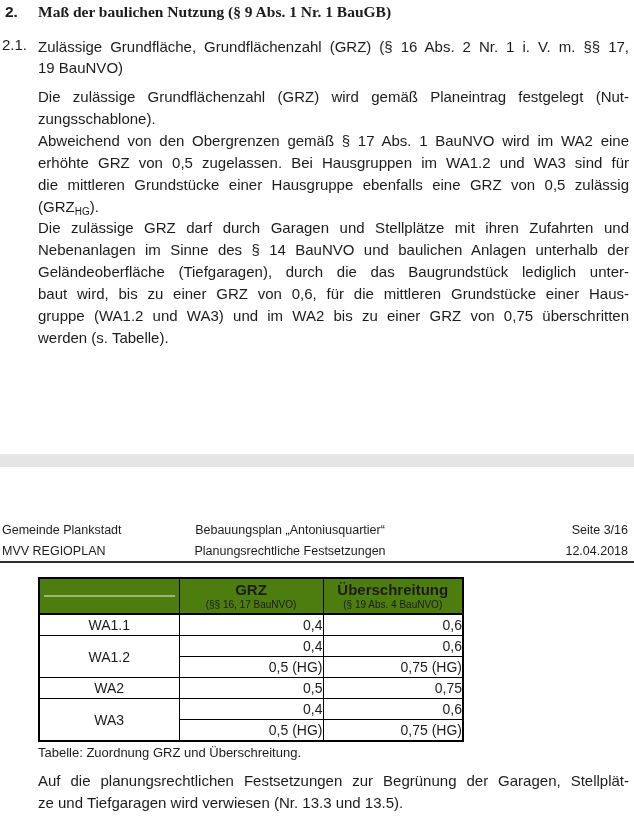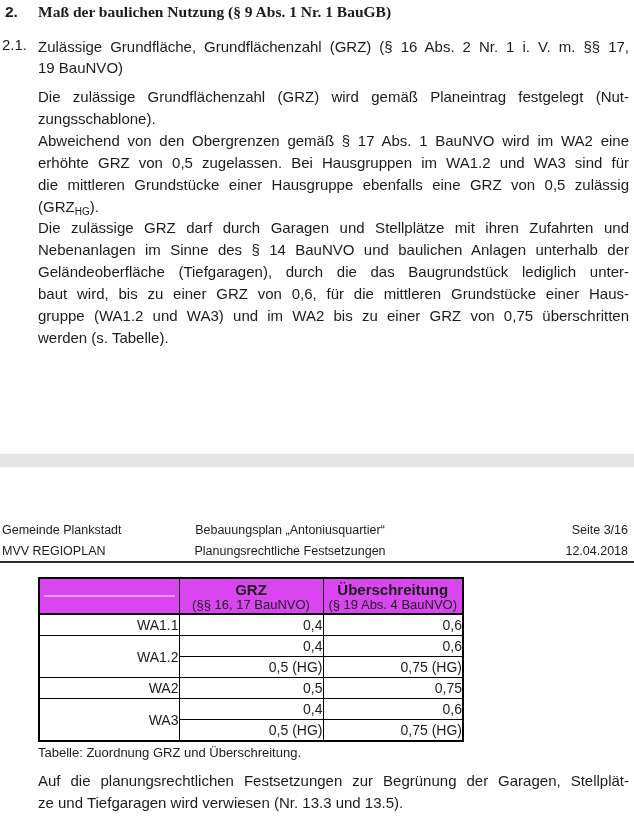--- a/index.html
+++ b/index.html
@@ -53,35 +53,35 @@
     table-layout: fixed;
     width: 424px;
     border: 2px solid #000;
     font-size: 14px;
   }
   table.grz col.c1 { width: 140px; }
   table.grz col.c2 { width: 144px; }
   table.grz col.c3 { width: 140px; }
   table.grz th, table.grz td { border: 1px solid #000; padding: 0; }
   table.grz thead th {
-    background: #d946ef;
+    background: #4d7c0f;
     border-bottom: 2px solid #000;
     height: 34px;
     vertical-align: middle;
     font-weight: normal;
   }
   table.grz thead th.empty { position: relative; }
   table.grz thead th.empty::after {
     content: ""; position: absolute; left: 4px; right: 4px; top: 16px; height: 2px;
     background: rgba(255,255,255,0.45);
   }
   .th-title { font-weight: bold; font-size: 15px; text-align: center; line-height: 17px; }
-  .th-sub   { font-size: 13px; text-align: center; line-height: 14px; }
+  .th-sub   { font-size: 10px; text-align: center; line-height: 14px; }
   table.grz td { height: 20px; line-height: 20px; }
-  td.lbl { text-align: right; padding-left: 14px; }
+  td.lbl { text-align: center; padding-left: 14px; }
   td.val { text-align: right; }
 
   .tbl-caption { top: 745px; left: 38px; font-size: 13px; text-align: center; }
 </style>
 </head>
 <body>
 
 <div class="abs sec-head">
   <span class="num">2.</span>
   <span class="txt">Maß der baulichen Nutzung (§ 9 Abs. 1 Nr. 1 BauGB)</span>

